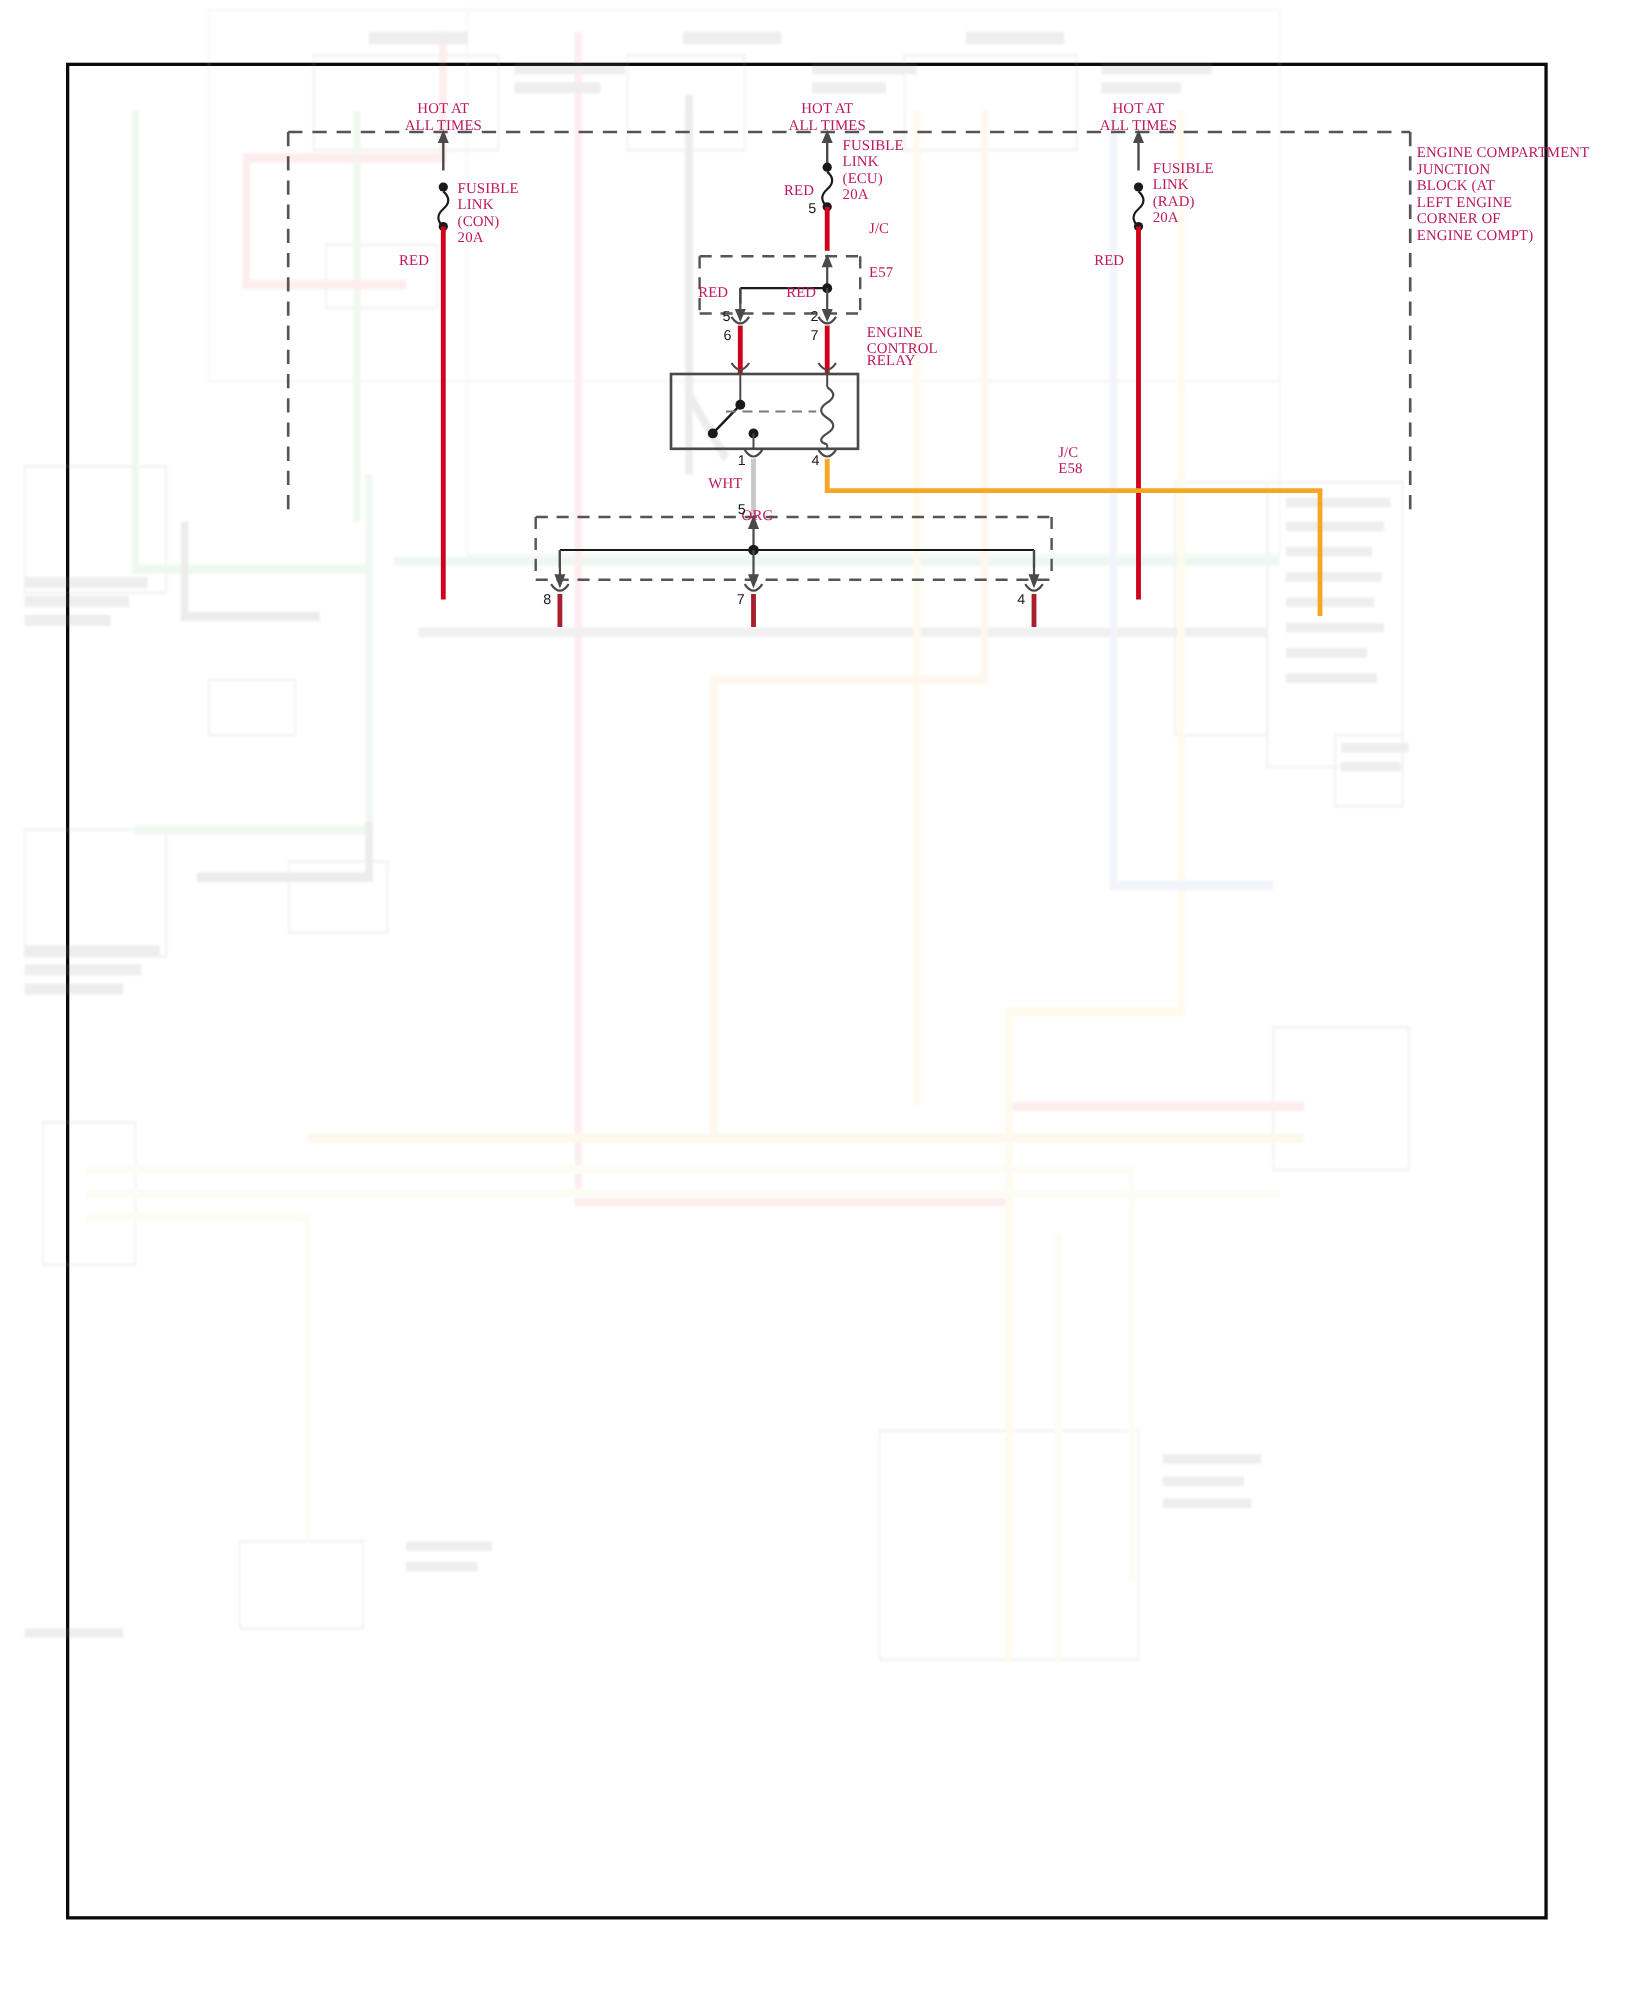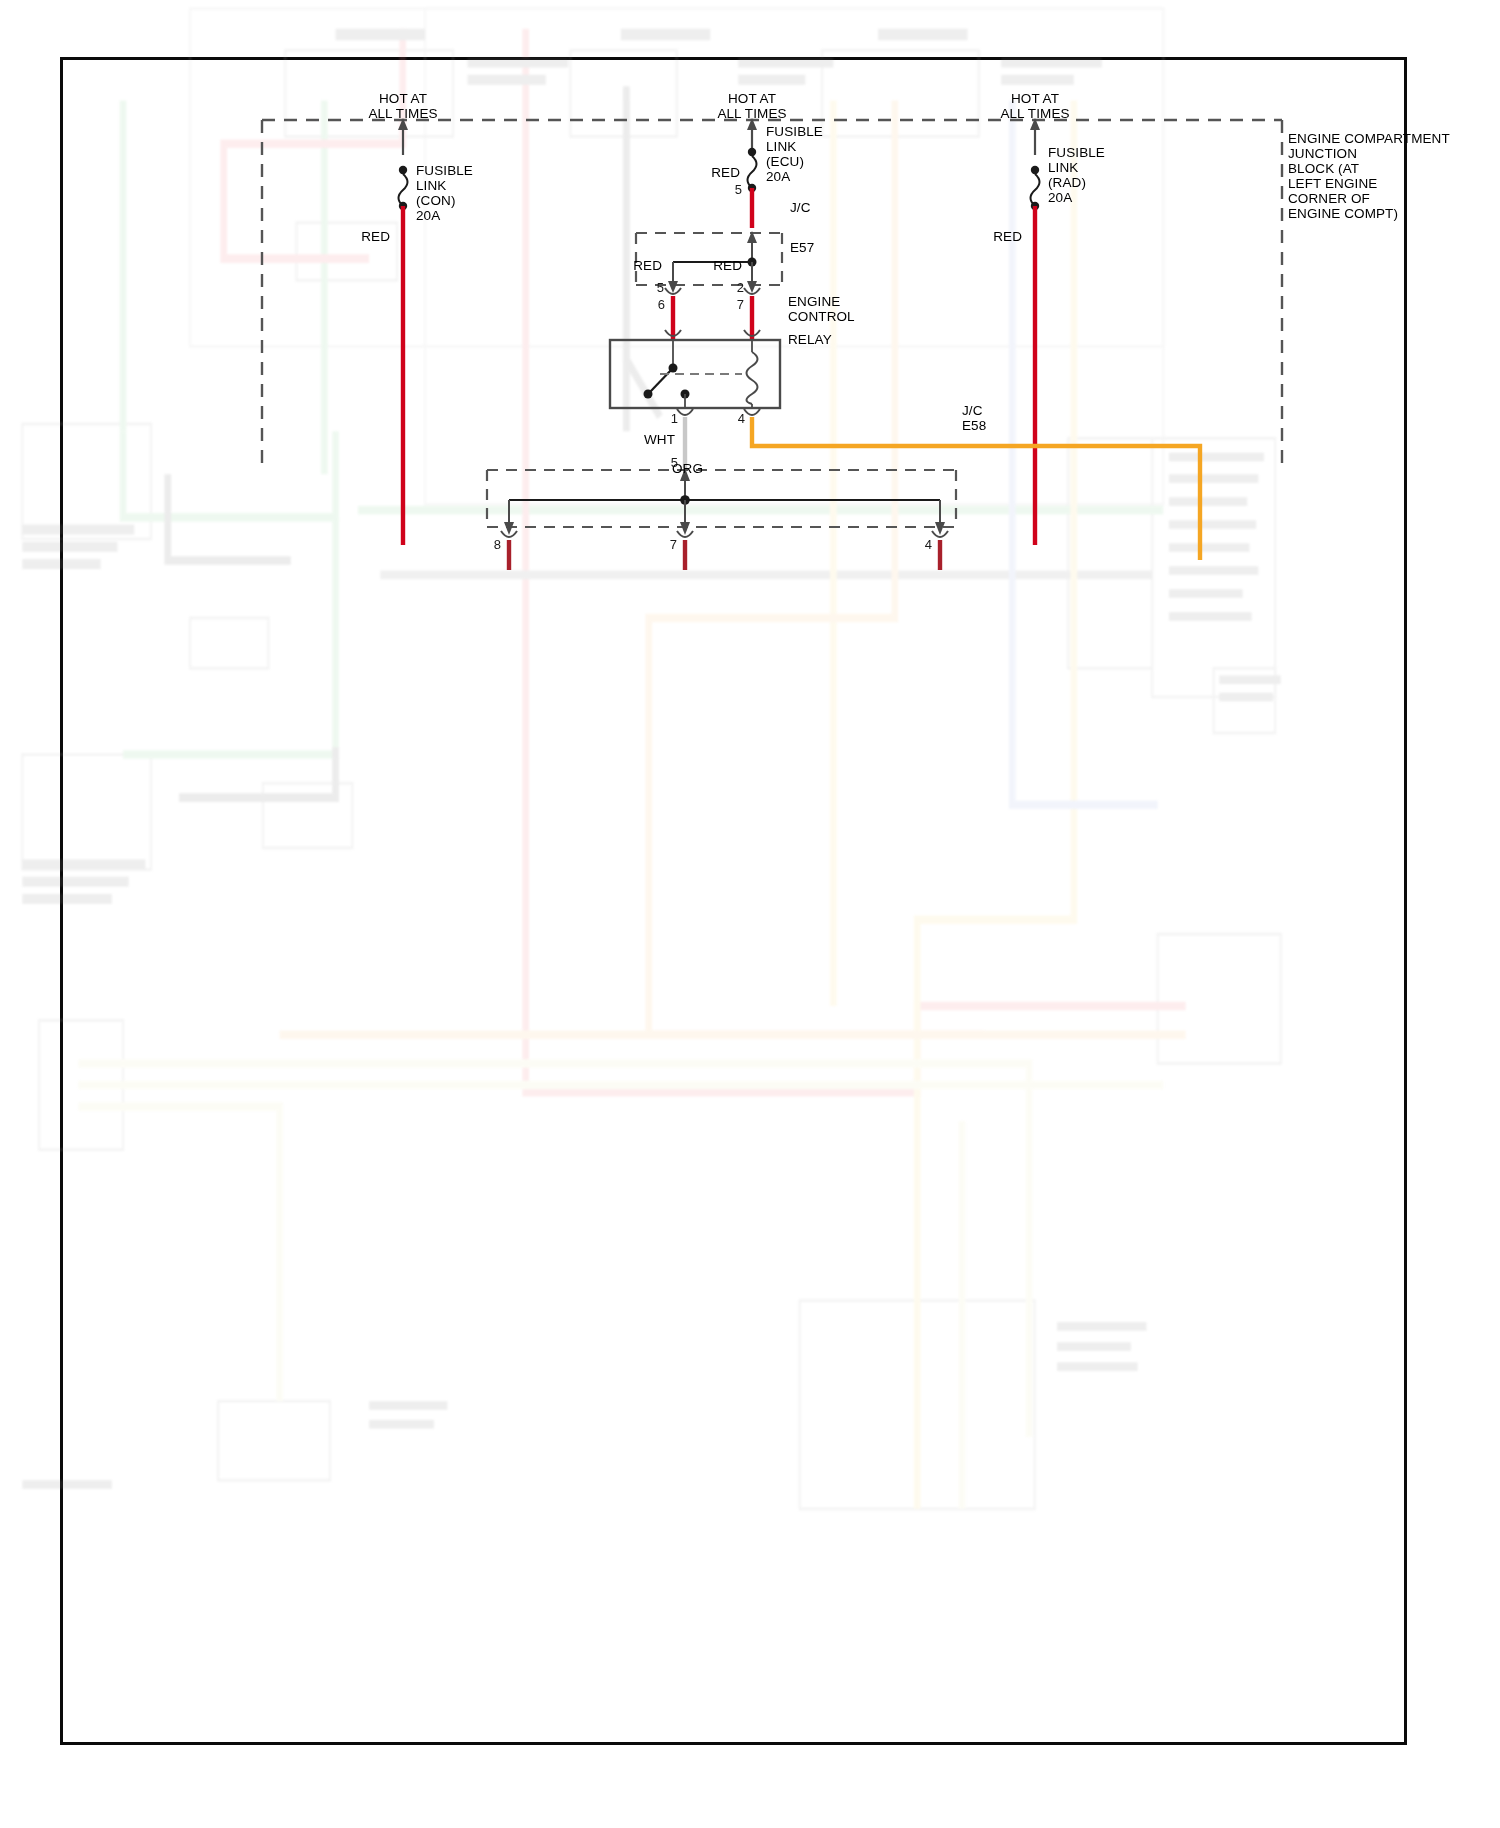--- a/index.html
+++ b/index.html
@@ -9,21 +9,21 @@
   
   .frame{position:absolute;left:60px;top:57px;width:1347px;height:1688px;
          border:3px solid #0a0a0a;box-sizing:border-box;background:#fff;}
 
   
   .faded-body{position:absolute;left:63px;top:470px;width:1341px;height:1272px;
               opacity:.14;filter:blur(1.1px);pointer-events:none;}
 
   svg.layer{position:absolute;left:0;top:0;width:1500px;height:1828px;overflow:visible;}
 
-  .lbl{position:absolute;font-family:Liberation Sans, sans-serif;color:#000000;
+  .lbl{position:absolute;font-family:Liberation Serif, serif;color:#be185d;
        font-size:13.5px;line-height:15.5px;white-space:pre;letter-spacing:.1px;}
   .lbl.c{text-align:center;transform:translateX(-50%);}
   .lbl.r{text-align:center;transform:translateX(-100%);}
   .num{position:absolute;font-size:13px;color:#1a1a1a;white-space:pre;}
   .num.r{transform:translateX(-100%);}
 </style>
 </head>
 <body>
 
 <div id="page">
@@ -273,21 +273,21 @@
   <div class="lbl" style="left:790px;top:215px;margin-top:25px;">E57</div>
   <div class="num r" style="left:665px;top:297px;">6</div>
   <div class="num r" style="left:744px;top:297px;">7</div>
   <div class="lbl r" style="left:662px;top:258px;">RED</div>
   <div class="lbl r" style="left:742px;top:258px;">RED</div>
   <div class="num r" style="left:664px;top:280px;">5</div>
   <div class="num r" style="left:744px;top:280px;">2</div>
 
   <div class="lbl" style="left:788px;top:294px;">ENGINE</div>
   <div class="lbl" style="left:788px;top:309px;">CONTROL</div>
-  <div class="lbl" style="left:788px;top:332px;">RELAY</div>
+  <div class="lbl" style="left:788px;top:320px;">RELAY</div>
 
   <div class="num r" style="left:678px;top:411px;">1</div>
   <div class="num r" style="left:745px;top:411px;">4</div>
   <div class="lbl r" style="left:675px;top:432px;">WHT</div>
   <div class="lbl r" style="left:703px;top:432px;margin-top:29px;">ORG</div>
   <div class="num r" style="left:678px;top:455px;">5</div>
 
   <div class="lbl" style="left:962px;top:403px;">J/C</div>
   <div class="lbl" style="left:962px;top:418px;">E58</div>
   <div class="num r" style="left:501px;top:537px;">8</div>

